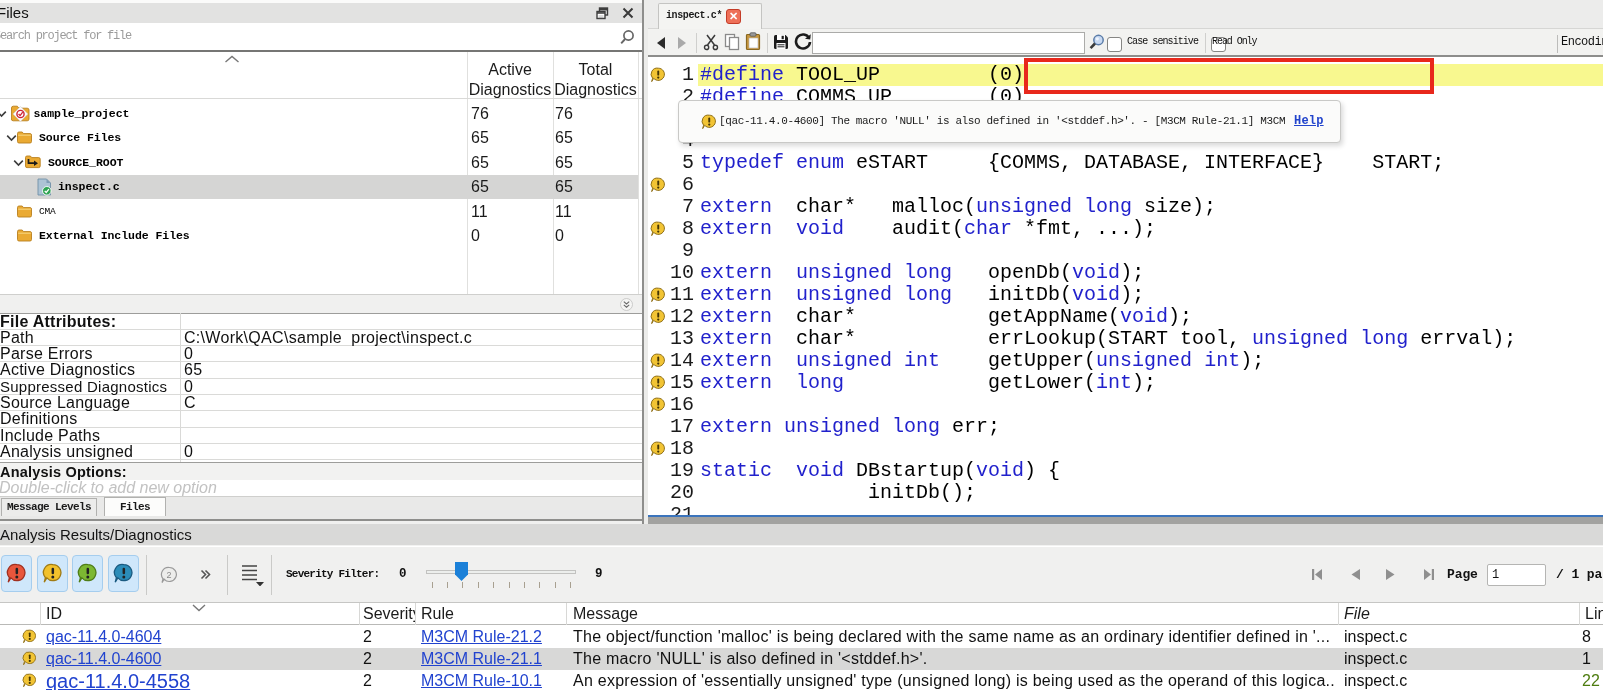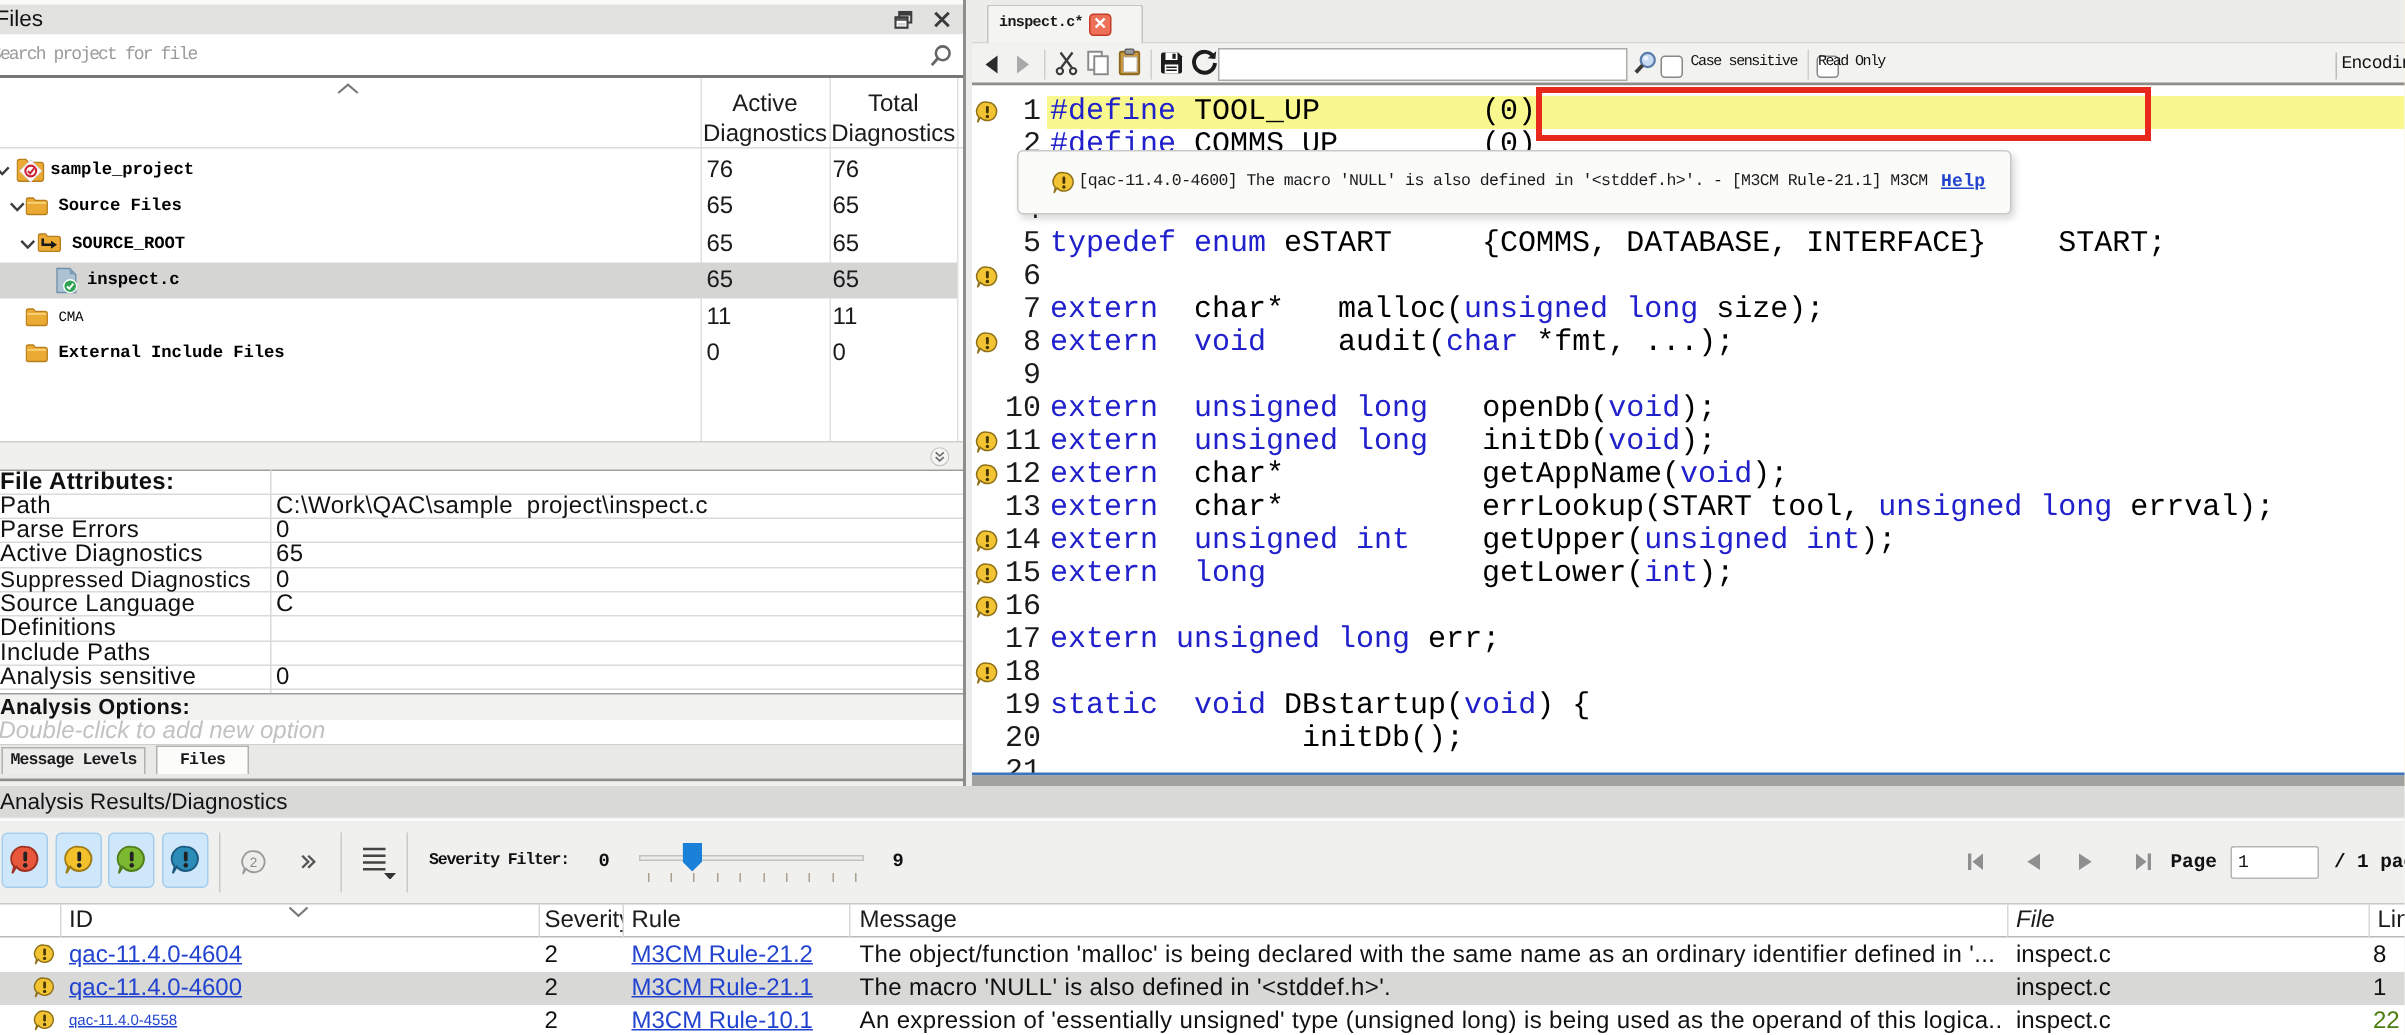--- a/index.html
+++ b/index.html
@@ -132,42 +132,42 @@
 <div class="abs" style="left:0;top:378.7px;height:16.3px;line-height:16.3px;font-size:15px;font-weight:normal;letter-spacing:0.25px;color:#111;">Suppressed Diagnostics</div>
 <div class="abs" style="left:184px;top:378.7px;height:16.3px;line-height:16.3px;font-size:16px;letter-spacing:0.3px;color:#111;">0</div>
 <div class="abs" style="left:0;top:395.0px;width:642px;height:16.3px;border-bottom:1px solid #dadad8;"></div>
 <div class="abs" style="left:0;top:395.0px;height:16.3px;line-height:16.3px;font-size:16px;font-weight:normal;letter-spacing:0.25px;color:#111;">Source Language</div>
 <div class="abs" style="left:184px;top:395.0px;height:16.3px;line-height:16.3px;font-size:16px;letter-spacing:0.3px;color:#111;">C</div>
 <div class="abs" style="left:0;top:411.3px;width:642px;height:16.3px;border-bottom:1px solid #dadad8;"></div>
 <div class="abs" style="left:0;top:411.3px;height:16.3px;line-height:16.3px;font-size:16px;font-weight:normal;letter-spacing:0.25px;color:#111;">Definitions</div>
 <div class="abs" style="left:0;top:427.6px;width:642px;height:16.3px;border-bottom:1px solid #dadad8;"></div>
 <div class="abs" style="left:0;top:427.6px;height:16.3px;line-height:16.3px;font-size:16px;font-weight:normal;letter-spacing:0.25px;color:#111;">Include Paths</div>
 <div class="abs" style="left:0;top:443.9px;width:642px;height:16.3px;border-bottom:1px solid #dadad8;"></div>
-<div class="abs" style="left:0;top:443.9px;height:16.3px;line-height:16.3px;font-size:16px;font-weight:normal;letter-spacing:0.25px;color:#111;">Analysis sensitive</div>
+<div class="abs" style="left:0;top:443.9px;height:16.3px;line-height:16.3px;font-size:16px;font-weight:normal;letter-spacing:0.25px;color:#111;">Analysis unsigned</div>
 <div class="abs" style="left:184px;top:443.9px;height:16.3px;line-height:16.3px;font-size:16px;letter-spacing:0.3px;color:#111;">0</div>
 
   <div class="abs" style="left:0;top:480px;width:642px;height:17px;background:#fff;border-bottom:1px solid #cfcfcd;">
     <div class="abs" style="left:-1px;top:0;height:16px;line-height:16px;font-size:16px;font-style:italic;color:#c2c2c2;">Double-click to add new option</div>
   </div>
   <div class="abs" style="left:0;top:462px;width:642px;height:18px;background:#f2f2f1;border-top:1px solid #9d9d9b;">
     <div class="abs" style="left:0;top:0;height:18px;line-height:18px;font-size:14.5px;font-weight:bold;letter-spacing:0.2px;color:#111;">Analysis Options:</div>
   </div>
 
   <div class="abs" style="left:0;top:497px;width:642px;height:19px;background:#e9e9e8;">
     <div class="abs sm" style="left:1px;top:1px;width:96px;height:18px;background:#ececeb;border:1px solid #b1b1af;border-bottom:none;font-size:11px;letter-spacing:-0.6px;text-align:center;line-height:17px;color:#1a1a1a;">Message Levels</div>
     <div class="abs sm" style="left:104px;top:0;width:62px;height:19px;background:#fcfcfb;border:1px solid #b1b1af;border-bottom:none;font-size:11px;letter-spacing:-0.6px;text-align:center;line-height:18px;color:#1a1a1a;">Files</div>
   </div>
   <div class="abs" style="left:0;top:516px;width:642px;height:3px;background:#e9e9e8;"></div>
   <div class="abs" style="left:0;top:519px;width:642px;height:2px;background:#8e8e8c;"></div>
   <div class="abs" style="left:0;top:521px;width:642px;height:3px;background:#f0f0ef;"></div>
 </div>
 
 <div class="abs" style="left:642px;top:0;width:6px;height:524px;background:#ececea;border-left:2px solid #8e8e8c;"></div>
 
-<div class="abs" style="left:648px;top:0;width:955px;height:524px;background:#fef9c3;">
+<div class="abs" style="left:648px;top:0;width:955px;height:524px;background:#ec4899;">
 
   <div class="abs" style="left:0;top:0;width:955px;height:29px;background:#ececeb;border-bottom:1px solid #d6d6d4;"></div>
   <div class="abs" style="left:10px;top:3px;width:104px;height:26px;background:#f4f4f2;border:1px solid #c4c4c2;border-bottom:none;border-radius:2px 2px 0 0;">
     <div class="abs sm" style="left:7px;top:0;height:24px;line-height:24px;font-size:10px;letter-spacing:-0.4px;color:#1a1a1a;">inspect.c*</div>
     <div class="abs" style="left:67px;top:5px;width:15px;height:15px;background:#ee7058;border:1.5px solid #c43c28;border-radius:3px;color:#fff;font-size:11px;font-weight:bold;text-align:center;line-height:12px;">✕</div>
   </div>
 
   <div class="abs" style="left:0;top:29px;width:955px;height:28px;background:#f2f2f0;border-bottom:2px solid #8d8d8b;">
     <svg class="abs" style="left:6px;top:7px" width="14" height="14" viewBox="0 0 14 14">
         <path d="M11 1 L3 7 L11 13z" fill="#2b2b2b"></path>
@@ -443,19 +443,19 @@
 <div class="abs" style="left:363px;top:123.5px;height:22px;line-height:22px;font-size:16px;color:#111;">2</div>
 <div class="abs" style="left:421px;top:123.5px;height:22px;line-height:22px;font-size:16px;color:#2143cf;text-decoration:underline;">M3CM Rule-21.1</div>
 <div class="abs" style="left:573px;top:123.5px;height:22px;line-height:22px;font-size:16px;letter-spacing:0.25px;color:#111;width:763px;overflow:hidden;">The macro 'NULL' is also defined in '&lt;stddef.h&gt;'.</div>
 <div class="abs" style="left:1344px;top:123.5px;height:22px;line-height:22px;font-size:16px;color:#111;">inspect.c</div>
 <div class="abs" style="left:1582px;top:123.5px;height:22px;line-height:22px;font-size:16px;color:#111;">1</div>
 <svg style="position:absolute;left:22px;top:149.0px" width="15" height="15" viewBox="0 0 16 16">
 <path d="M8.3 1.2 a6.1 6.1 0 1 1 -4.6 10.1 L1.7 14.6 2.6 11.2 a6.1 6.1 0 0 1 5.7 -10z" fill="#f2c434" stroke="#8f6f17" stroke-width="1"></path>
 <rect x="7.3" y="3.6" width="1.9" height="5" rx="0.9" fill="#443505"></rect>
       <circle cx="8.25" cy="10.6" r="1.15" fill="#443505"></circle>
     </svg>
-<div class="abs" style="left:46px;top:145.5px;height:22px;line-height:22px;font-size:10px;color:#2143cf;text-decoration:underline;">qac-11.4.0-4558</div>
+<div class="abs" style="left:46px;top:145.5px;height:22px;line-height:22px;font-size:20px;color:#2143cf;text-decoration:underline;">qac-11.4.0-4558</div>
 <div class="abs" style="left:363px;top:145.5px;height:22px;line-height:22px;font-size:16px;color:#111;">2</div>
 <div class="abs" style="left:421px;top:145.5px;height:22px;line-height:22px;font-size:16px;color:#2143cf;text-decoration:underline;">M3CM Rule-10.1</div>
 <div class="abs" style="left:573px;top:145.5px;height:22px;line-height:22px;font-size:16px;letter-spacing:0.25px;color:#111;width:763px;overflow:hidden;">An expression of 'essentially unsigned' type (unsigned long) is being used as the  operand of this logica...</div>
 <div class="abs" style="left:1344px;top:145.5px;height:22px;line-height:22px;font-size:16px;color:#111;">inspect.c</div>
 <div class="abs" style="left:1582px;top:145.5px;height:22px;line-height:22px;font-size:16px;color:#4d7c0f;">22</div>
 </div>
 
 </body></html>

